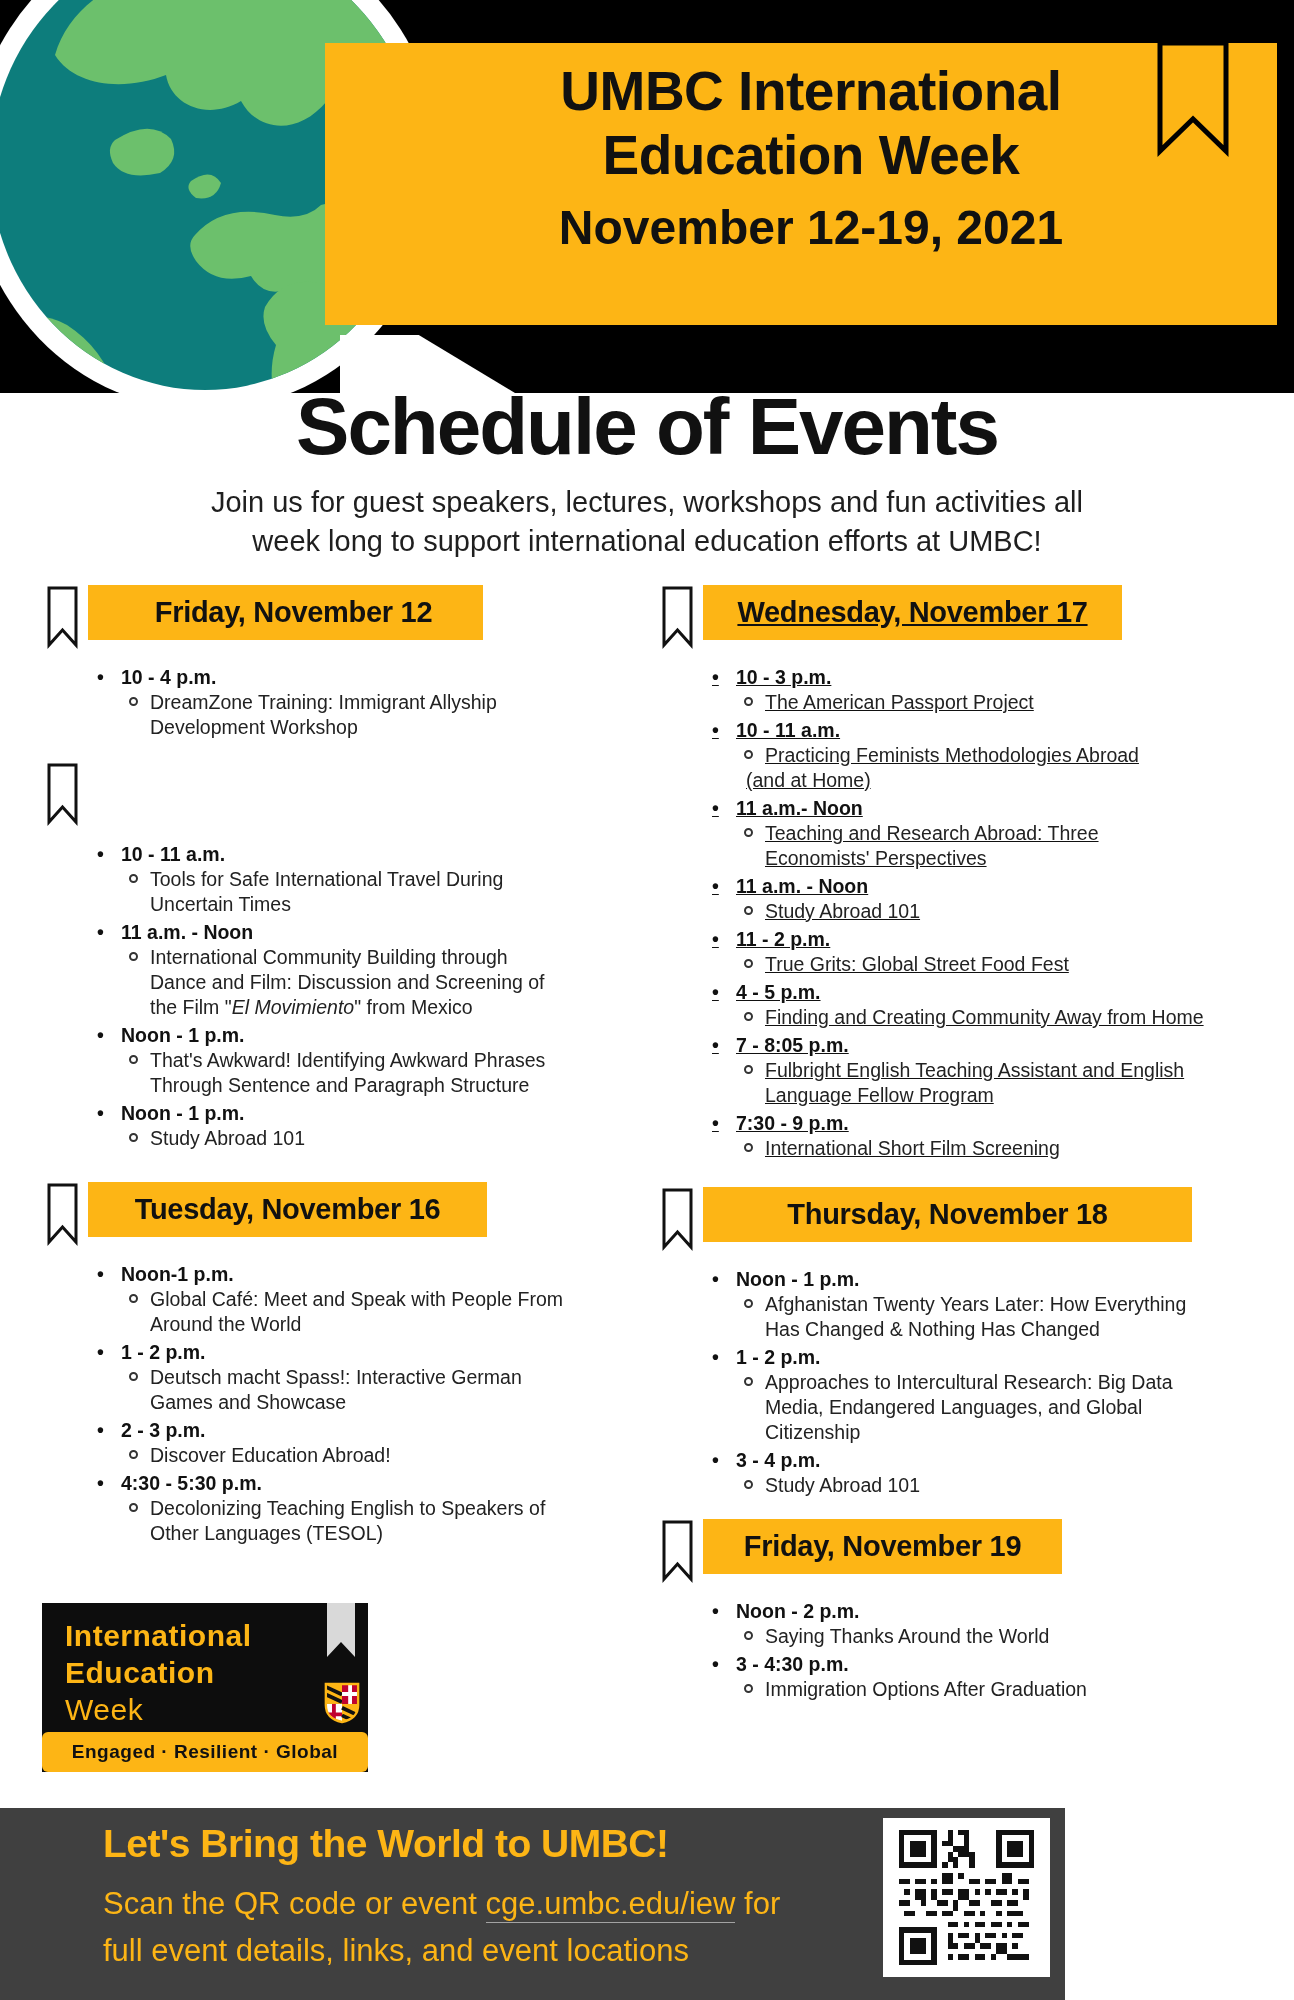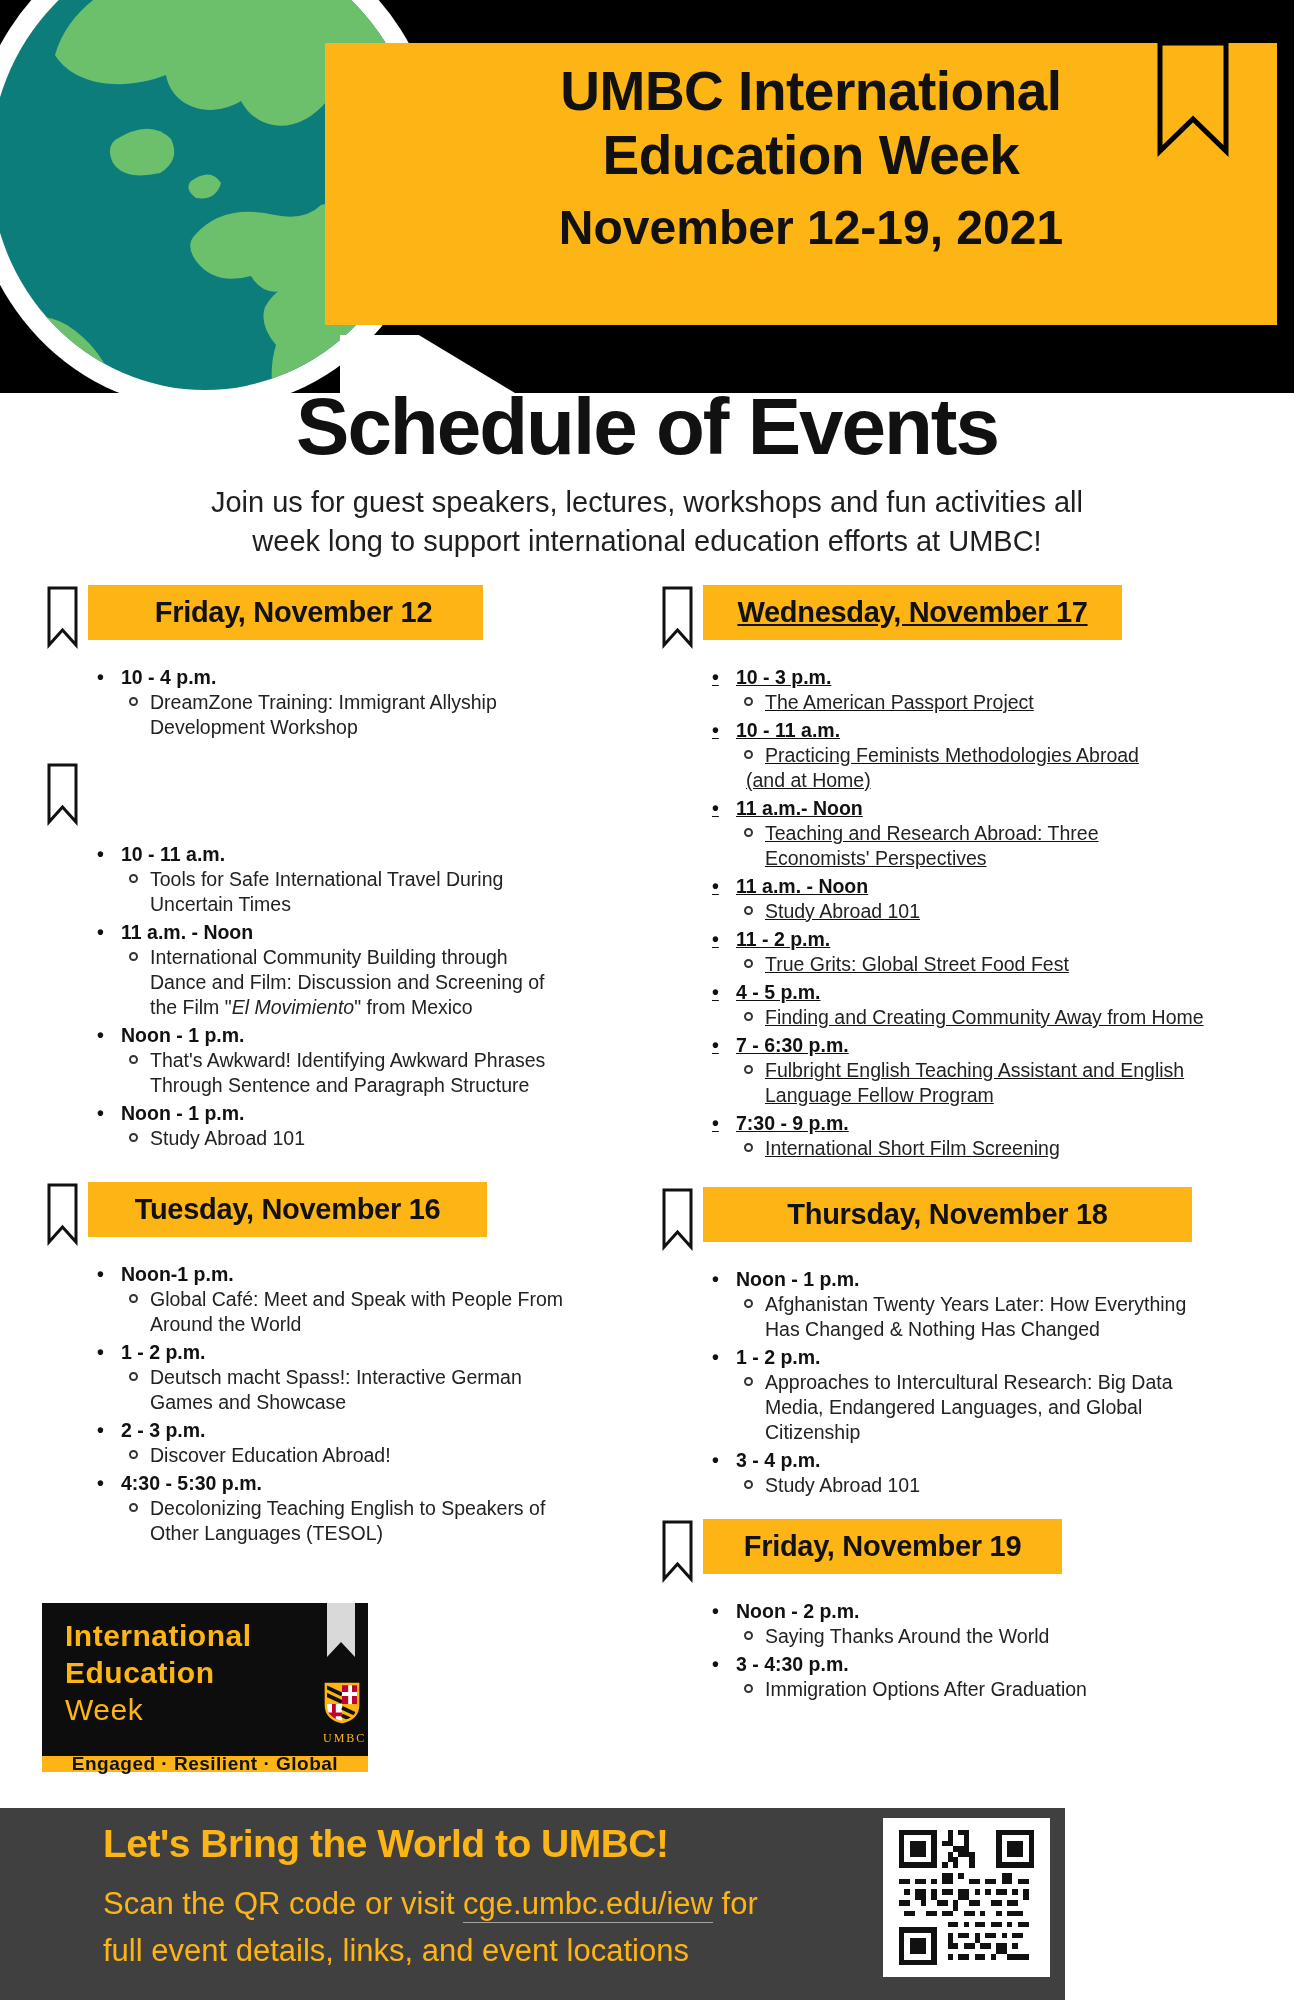--- a/index.html
+++ b/index.html
@@ -43,23 +43,23 @@
   .ev .cont{ margin-left:-19px; white-space:pre-line; }
   
   .logo{ position:absolute; left:42px; top:1603px; width:326px; height:169px; background:#0d0d0d; }
   .logo .lt{ position:absolute; left:23px; top:14px; color:#FDB515;
              font-size:30px; line-height:37px; font-weight:700; letter-spacing:0.5px; }
   .logo .lt .wk{ font-weight:400; }
   .logo .ribbon{ position:absolute; left:285px; top:0; }
   .logo .shield{ position:absolute; left:281px; top:78px; width:38px; text-align:center; }
   .logo .shield .cap{ color:#FDB515; font-family:"Liberation Serif","DejaVu Serif",serif;
                       font-size:12px; letter-spacing:2px; margin-top:2px; }
-  .logo .tagline{ position:absolute; left:0; bottom:0; width:100%; height:16px; background:#FDB515;
+  .logo .tagline{ position:absolute; left:0; bottom:0; width:100%; height:40px; background:#FDB515;
                   display:flex; align-items:center; justify-content:center;
-                  font-size:19px; font-weight:700; color:#111; letter-spacing:0.5px; }
+                  font-size:19px; font-weight:700; color:#111; letter-spacing:0.5px;border-radius:6px; }
   
   .footer{ position:absolute; left:0; top:1808px; width:1065px; height:192px; background:#404040; }
   .footer .head{ position:absolute; left:103px; top:14px; color:#FDB515;
                  font-size:39px; font-weight:800; letter-spacing:-0.5px; }
   .footer .body{ position:absolute; left:103px; top:72px; color:#FDB515;
                  font-size:31px; line-height:47px; font-weight:400; }
   .footer .link{ border-bottom:1px solid #a3a3a3; padding-bottom:1px; cursor:pointer; }
   .qr{ position:absolute; left:883px; top:10px; width:167px; height:159px; background:#fff;
        display:flex; align-items:center; justify-content:center; }
 </style>
@@ -302,21 +302,21 @@
             <span>4 - 5 p.m.</span>
           </div>
         <div class="s">
             <span class="c"></span>
             <div class="x">Finding and Creating Community Away from Home</div>
           </div>
       </li>
       <li class="ev">
         <div class="t">
             <span class="d">•</span>
-            <span>7 - 6:30 p.m.</span>
+            <span>7 - 8:05 p.m.</span>
           </div>
         <div class="s">
             <span class="c"></span>
             <div class="x">Fulbright English Teaching Assistant and English
 Language Fellow Program</div>
           </div>
       </li>
       <li class="ev">
         <div class="t">
             <span class="d">•</span>
@@ -436,21 +436,21 @@
         <path d="M3 3 h34 v22 c0 12 -8 16 -17 18 c-9 -2 -17 -6 -17 -18 z" fill="none" stroke="#FDB515" stroke-width="2.5"></path>
       </svg>
       <div class="cap">UMBC</div>
     </div>
     <div class="tagline">Engaged · Resilient · Global</div>
   </div>
 
   <div class="footer">
     <div class="head">Let's Bring the World to UMBC!</div>
     <div class="body">
-      <div><span>Scan the QR code or visit </span><span class="link">cge.umbc.edu/iew</span><span> for</span></div>
+      <div><span>Scan the QR code or event </span><span class="link">cge.umbc.edu/iew</span><span> for</span></div>
       <div>full event details, links, and event locations</div>
     </div>
     <div class="qr">
       <svg width="141" height="135" viewBox="0 0 25 25" shape-rendering="crispEdges">
         <rect x="0" y="0" width="25" height="25" fill="#fff"></rect>
         <g fill="#111">
           <rect x="0" y="0" width="7" height="7"></rect>
             <rect x="18" y="0" width="7" height="7"></rect>
             <rect x="0" y="18" width="7" height="7"></rect>
         </g>

